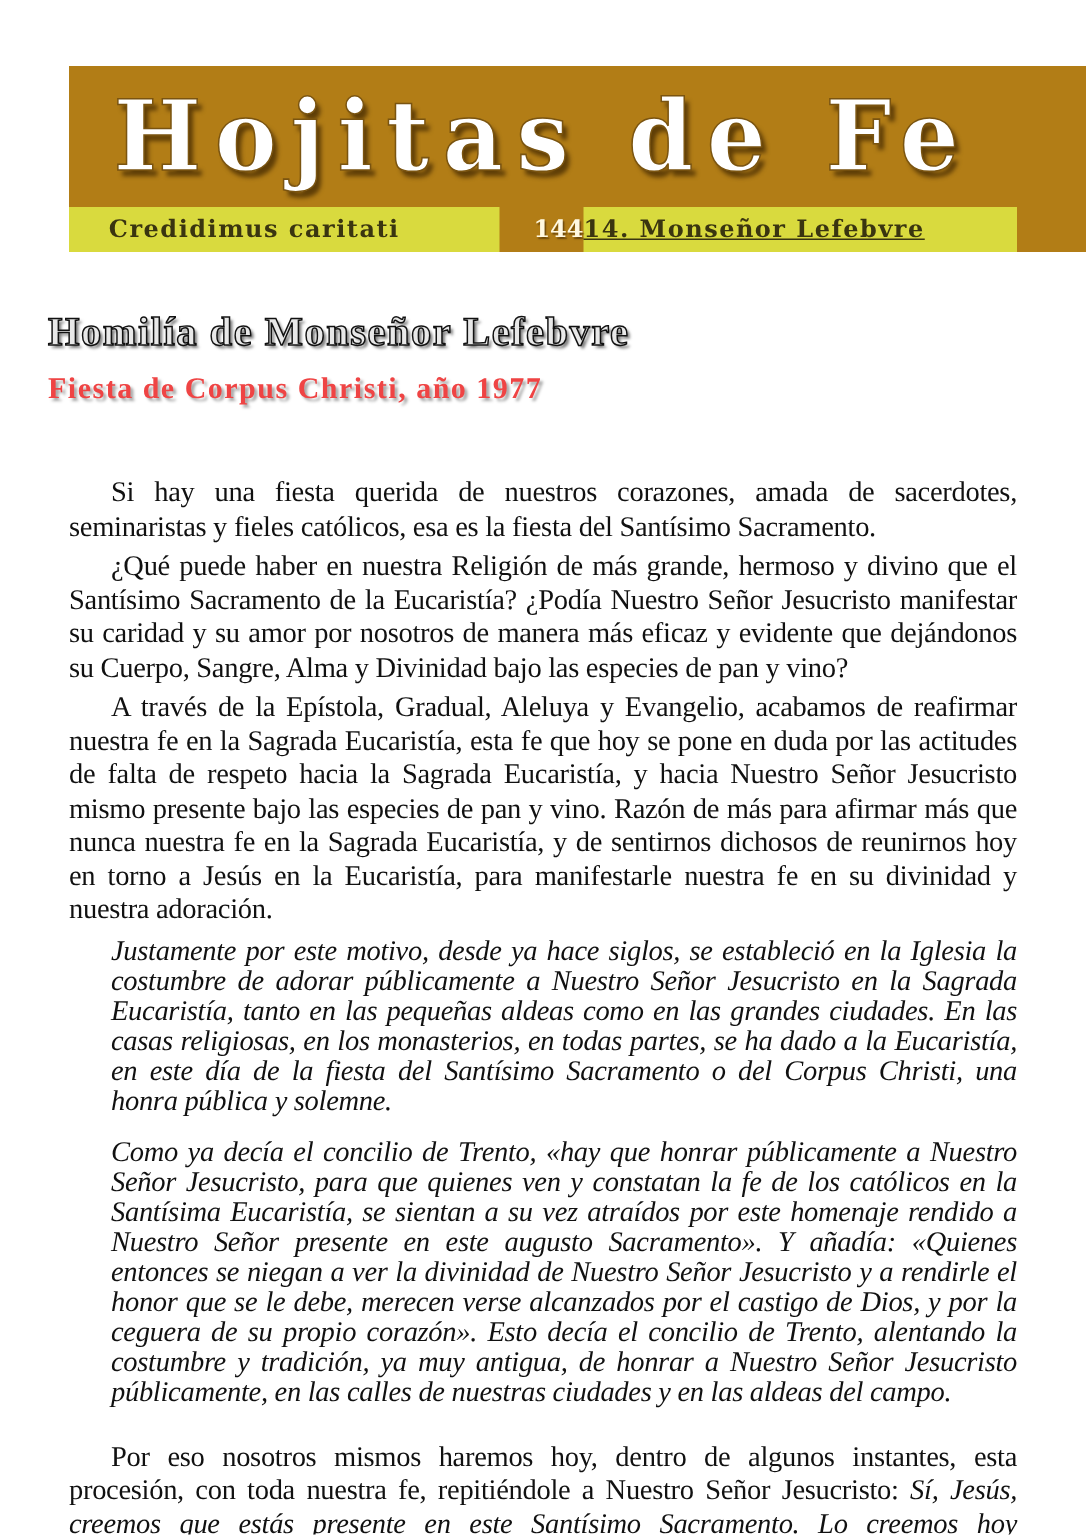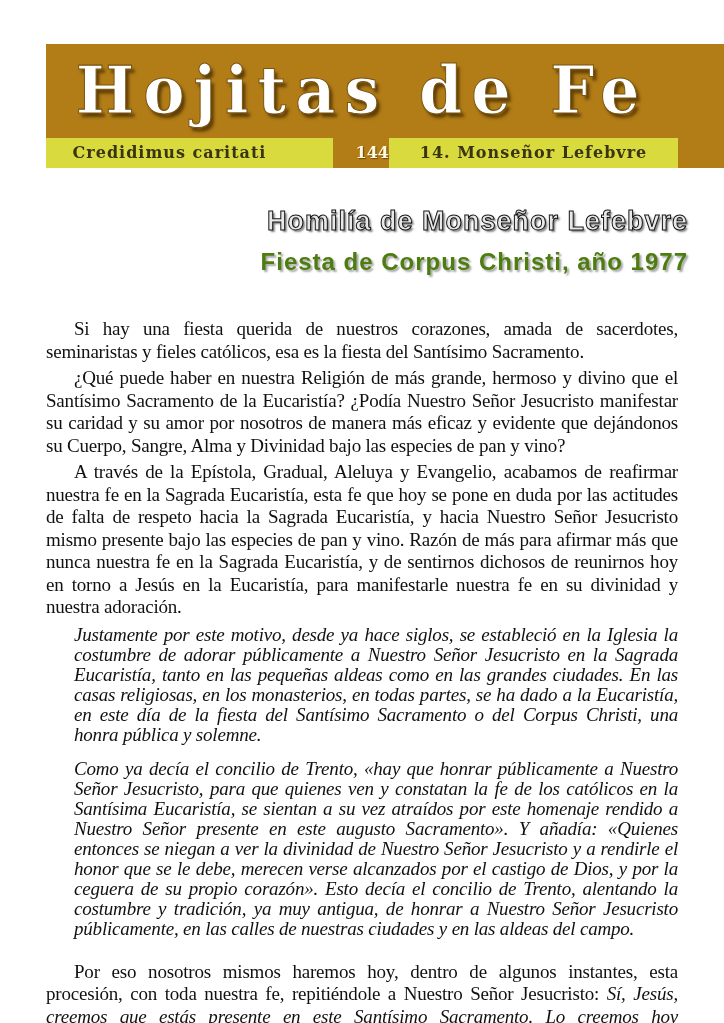--- a/index.html
+++ b/index.html
@@ -24,28 +24,28 @@
     background: #d9da3e;
     font-family: "DejaVu Serif", serif; font-weight: bold;
     font-size: 16px; line-height: 30px; color: #3a3510;
   }
   .strip-left { position: absolute; left: 0; width: 247px; text-align: center; letter-spacing: 1px; }
   .strip-num {
     position: absolute; left: 287px; width: 56px; height: 30px;
     background: #b27d16; color: #fff8e0; text-align: right;
     text-shadow: 1px 1px 1px rgba(60,35,0,0.6);
   }
-  .strip-right { position: absolute; left: 343px; width: 289px; text-align: center; letter-spacing: 1px; }
+  .strip-right { position: absolute; left: 343px; width: 289px; letter-spacing: 1px; text-decoration: underline; }
 
   .title {
-    position: absolute; left: 56px; width: 632px; text-align: right;
-    font-family: Liberation Sans, sans-serif; font-weight: bold;
+    position: absolute; left: 32px; width: 632px; text-align: left;
+    font-family: Liberation Serif, serif; font-weight: bold;
   }
   .title1 { top: 206px; font-size: 27px; color: #e8e8e8; -webkit-text-stroke: 1px #111; text-shadow: 2px 2px 2px rgba(0,0,0,0.5); letter-spacing: 1px; }
-  .title2 { top: 248px; font-size: 24px; color: #4d7c0f; text-shadow: 2px 2px 2px rgba(0,0,0,0.35); letter-spacing: 1px; }
+  .title2 { top: 248px; font-size: 20px; color: #ef4444; text-shadow: 2px 2px 2px rgba(0,0,0,0.35); letter-spacing: 1px; }
 
   .body {
     position: absolute; left: 46px; top: 318px; width: 632px;
     font-family: "Liberation Serif", serif; color: #111;
   }
   .p {
     font-size: 19px; line-height: 22.5px; text-align: justify;
     text-indent: 28px; margin: 0 0 4px 0; letter-spacing: -0.2px;
   }
   .q {

